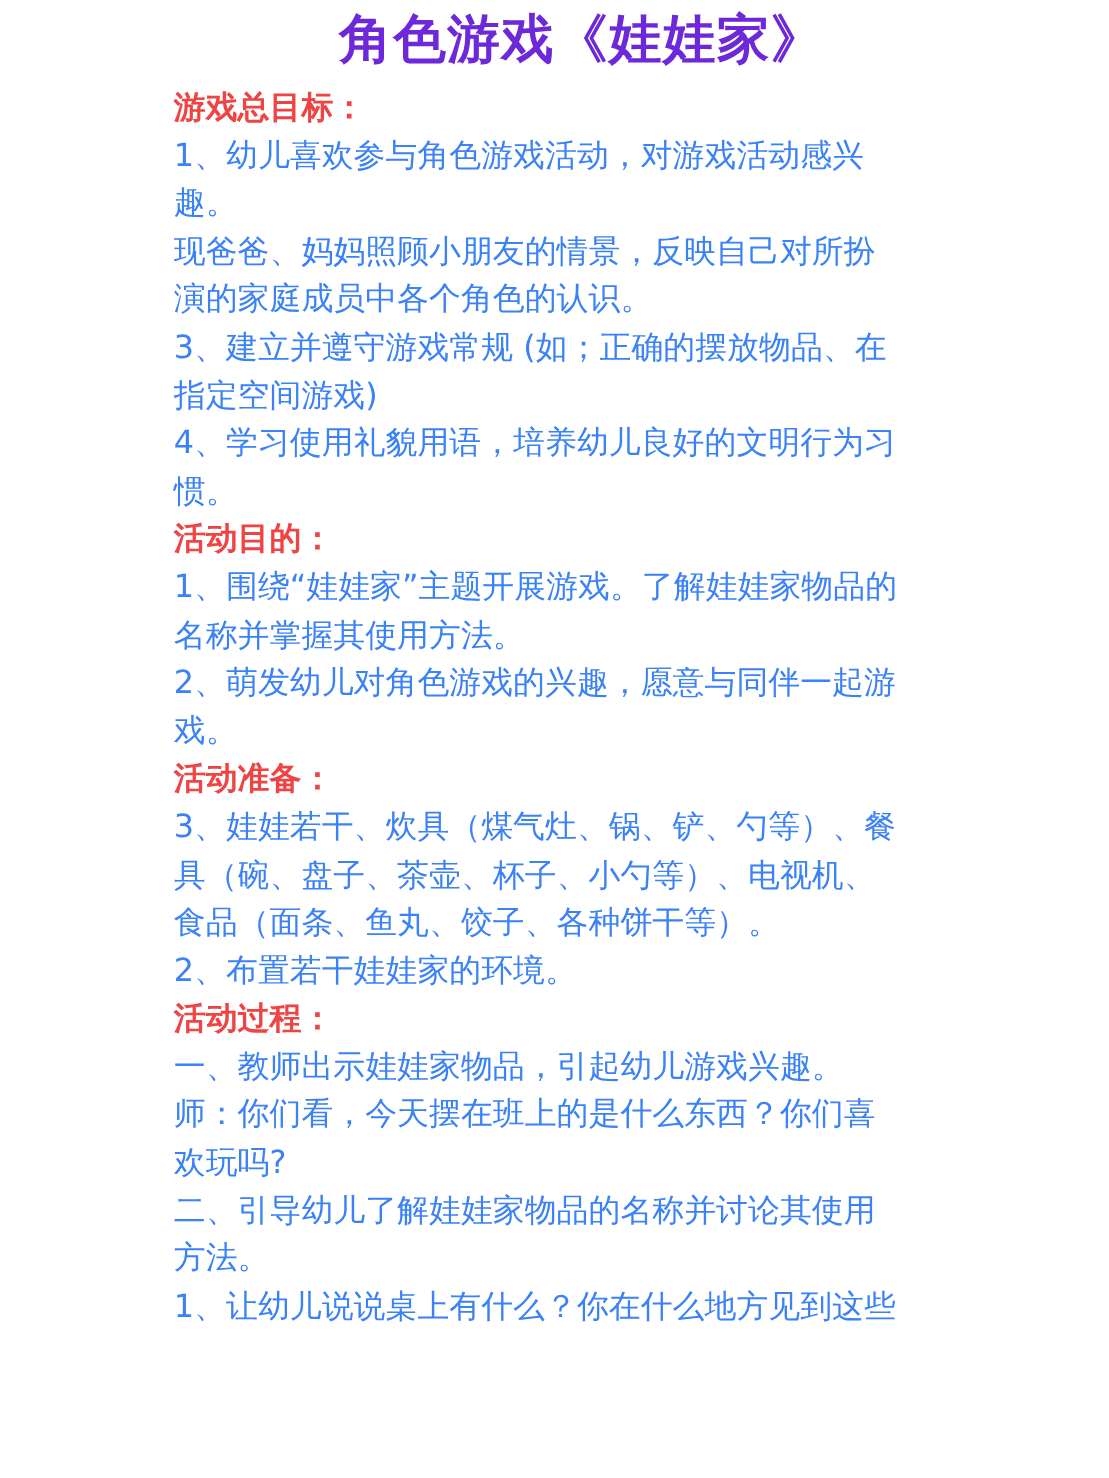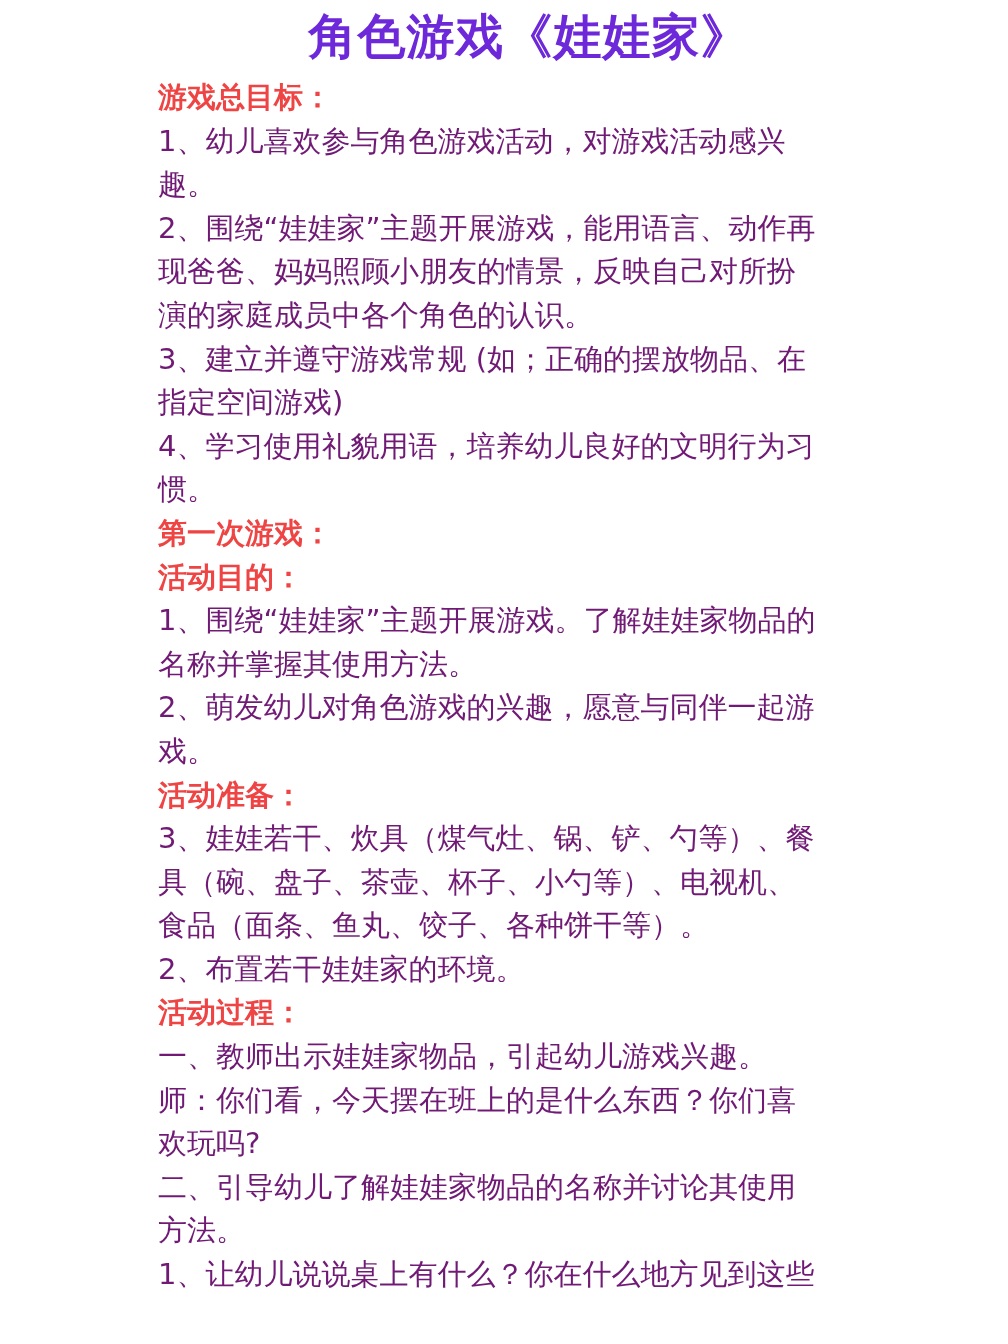--- a/index.html
+++ b/index.html
@@ -40,44 +40,42 @@
       position: absolute;
       left: 158px;
       top: 76px;
       width: 700px;
     }
     .line {
       font-size: 29px;
       line-height: 43.6px;
       height: 43.6px;
       white-space: nowrap;
-      color: #701a75;
+      color: #3b82f6;
     }
     .line.heading {
       font-weight: bold;
       color: #ef4444;
     }
   </style>
 </head>
 <body>
 
 <div class="page">
   <div class="title">角色游戏《娃娃家》</div>
   <div class="content">
     <div class="line heading">游戏总目标：</div>
     <div class="line">1、幼儿喜欢参与角色游戏活动，对游戏活动感兴</div>
     <div class="line">趣。</div>
-    <div class="line">2、围绕“娃娃家”主题开展游戏，能用语言、动作再</div>
     <div class="line">现爸爸、妈妈照顾小朋友的情景，反映自己对所扮</div>
     <div class="line">演的家庭成员中各个角色的认识。</div>
     <div class="line">3、建立并遵守游戏常规 (如；正确的摆放物品、在</div>
     <div class="line">指定空间游戏)</div>
     <div class="line">4、学习使用礼貌用语，培养幼儿良好的文明行为习</div>
     <div class="line">惯。</div>
-    <div class="line heading">第一次游戏：</div>
     <div class="line heading">活动目的：</div>
     <div class="line">1、围绕“娃娃家”主题开展游戏。了解娃娃家物品的</div>
     <div class="line">名称并掌握其使用方法。</div>
     <div class="line">2、萌发幼儿对角色游戏的兴趣，愿意与同伴一起游</div>
     <div class="line">戏。</div>
     <div class="line heading">活动准备：</div>
     <div class="line">3、娃娃若干、炊具（煤气灶、锅、铲、勺等）、餐</div>
     <div class="line">具（碗、盘子、茶壶、杯子、小勺等）、电视机、</div>
     <div class="line">食品（面条、鱼丸、饺子、各种饼干等）。</div>
     <div class="line">2、布置若干娃娃家的环境。</div>

